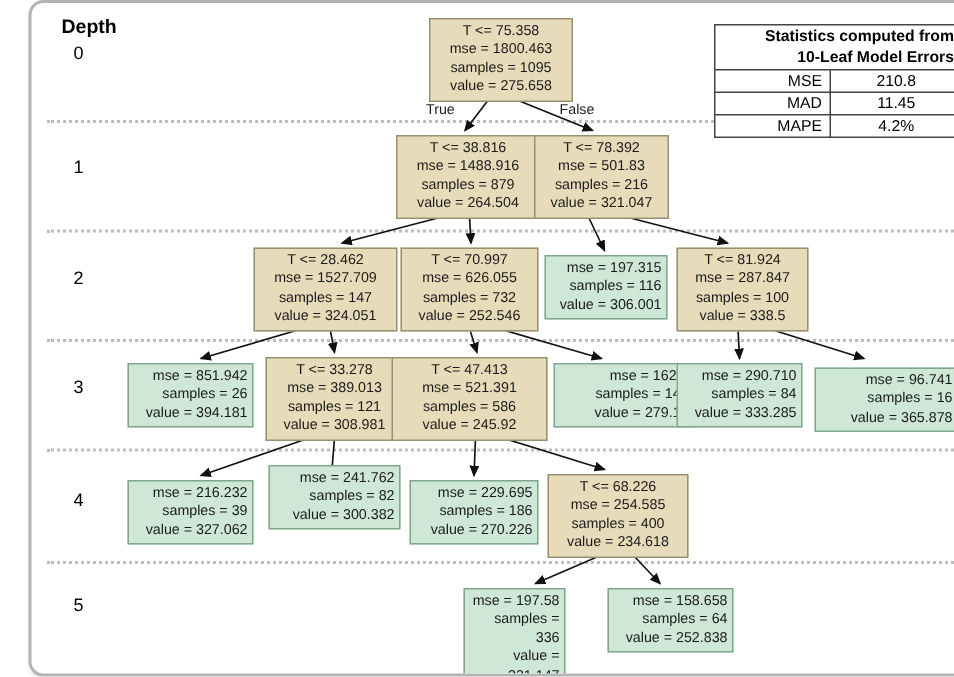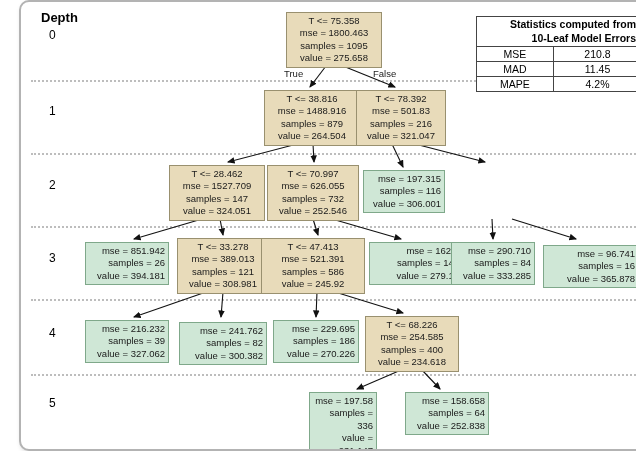--- a/index.html
+++ b/index.html
@@ -18,21 +18,21 @@
   }
   .internal { background:#e8dbba; border:1px solid #99906f; }
   .leaf { background:#cfe7d6; border:1px solid #7fa88a;text-align:right; }
   .branch-label { position:absolute; font-size:9.5px; color:#222; }
   table.stats { position:absolute; left:455px; top:14px; width:166px; border-collapse:collapse; font-size:10.5px; color:#000; }
   table.stats td { border:1px solid #444; padding:1px 5px; background:#fff; }
   td.stats-header {
     background:#b8cce4; font-weight:bold; text-align:right;
     line-height:13.5px; padding:3px 2px; border:1px solid #44618c;
   }
-  td.sl { width:66px; text-align:center; }
+  td.sl { width:66px; text-align:right; }
   td.sv { text-align:center; }
 </style>
 </head>
 <body>
 
 <div class="canvas">
 
   <div class="depth-title">Depth</div>
   <div class="depth-num" style="top:26px">0</div>
   <div class="depth-num" style="top:102px">1</div>
@@ -108,20 +108,26 @@
     <div>T &lt;= 70.997</div>
     <div>mse = 626.055</div>
     <div>samples = 732</div>
     <div>value = 252.546</div>
   </div>
   <div class="node leaf" style="left:342px;top:168px;width:82px">
     <div>mse = 197.315</div>
     <div>samples = 116</div>
     <div>value = 306.001</div>
   </div>
+  <div class="node internal" style="left:430px;top:163px;width:88px">
+    <div>T &lt;= 81.924</div>
+    <div>mse = 287.847</div>
+    <div>samples = 100</div>
+    <div>value = 338.5</div>
+  </div>
 
   <div class="node leaf" style="left:64px;top:240px;width:84px">
     <div>mse = 851.942</div>
     <div>samples = 26</div>
     <div>value = 394.181</div>
   </div>
   <div class="node internal" style="left:156px;top:236px;width:92px">
     <div>T &lt;= 33.278</div>
     <div>mse = 389.013</div>
     <div>samples = 121</div>
@@ -147,21 +153,21 @@
     <div>mse = 96.741</div>
     <div>samples = 16</div>
     <div>value = 365.878</div>
   </div>
 
   <div class="node leaf" style="left:64px;top:318px;width:84px">
     <div>mse = 216.232</div>
     <div>samples = 39</div>
     <div>value = 327.062</div>
   </div>
-  <div class="node leaf" style="left:158px;top:320px;width:88px">
+  <div class="node leaf" style="left:158px;top:308px;width:88px">
     <div>mse = 241.762</div>
     <div>samples = 82</div>
     <div>value = 300.382</div>
   </div>
   <div class="node leaf" style="left:252px;top:318px;width:86px">
     <div>mse = 229.695</div>
     <div>samples = 186</div>
     <div>value = 270.226</div>
   </div>
   <div class="node internal" style="left:344px;top:314px;width:94px">

